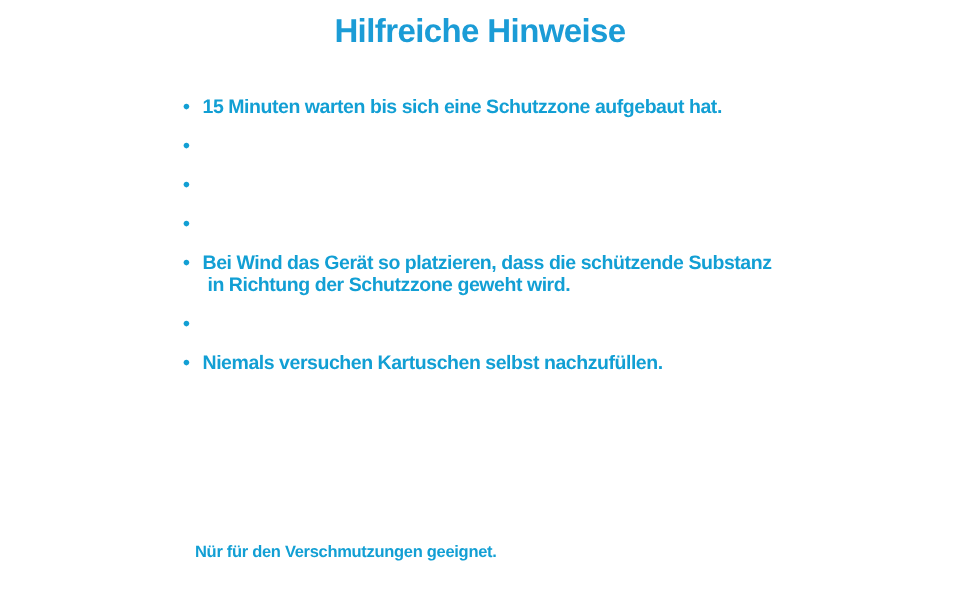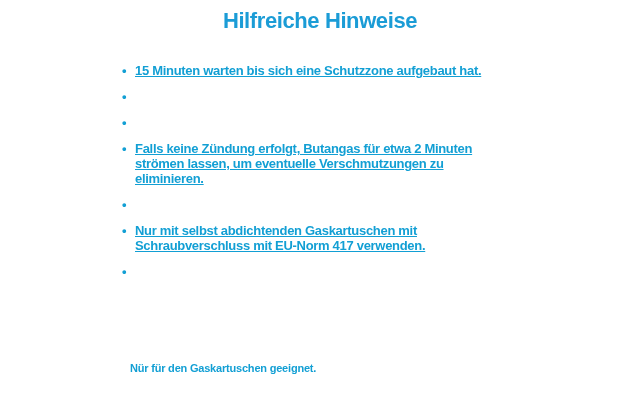--- a/index.html
+++ b/index.html
@@ -47,21 +47,20 @@
     letter-spacing: -0.3px;
   }
   .hint-item .dot {
     flex: 0 0 10px;
     width: 10px;
     margin-right: 3px;
     text-align: left;
   }
   .hint-item .hint-text {
     white-space: pre-wrap;
-    text-decoration: underline;
   }
   .footer-note {
     position: absolute;
     top: 362px;
     left: 130px;
     font-size: 11px;
     letter-spacing: -0.2px;
     color: var(--text-color, #129fd4);
   }
 </style>
@@ -82,36 +81,34 @@
     <div class="hint-item">
       <span class="dot">•</span>
     </div>
 
     <div class="hint-item">
       <span class="dot">•</span>
     </div>
 
     <div class="hint-item">
       <span class="dot">•</span>
-      <span class="hint-text">Falls keine Zündung erfolgt, Butangas für etwa 2 Minuten
-strömen lassen, um eventuelle Verschmutzungen zu
-eliminieren.</span>
+    </div>
+
+    <div class="hint-item">
+      <span class="dot">•</span>
+      <span class="hint-text">Bei Wind das Gerät so platzieren, dass die schützende Substanz
+ in Richtung der Schutzzone geweht wird.</span>
     </div>
 
     <div class="hint-item">
       <span class="dot">•</span>
     </div>
 
     <div class="hint-item">
       <span class="dot">•</span>
-      <span class="hint-text">Nur mit selbst abdichtenden Gaskartuschen mit
-Schraubverschluss mit EU-Norm 417 verwenden.</span>
-    </div>
-
-    <div class="hint-item">
-      <span class="dot">•</span>
+      <span class="hint-text">Niemals versuchen Kartuschen selbst nachzufüllen.</span>
     </div>
 
   </div>
 
-  <div class="footer-note">Nür für den Gaskartuschen geeignet.</div>
+  <div class="footer-note">Nür für den Verschmutzungen geeignet.</div>
 
 </div>
 
 </body></html>

